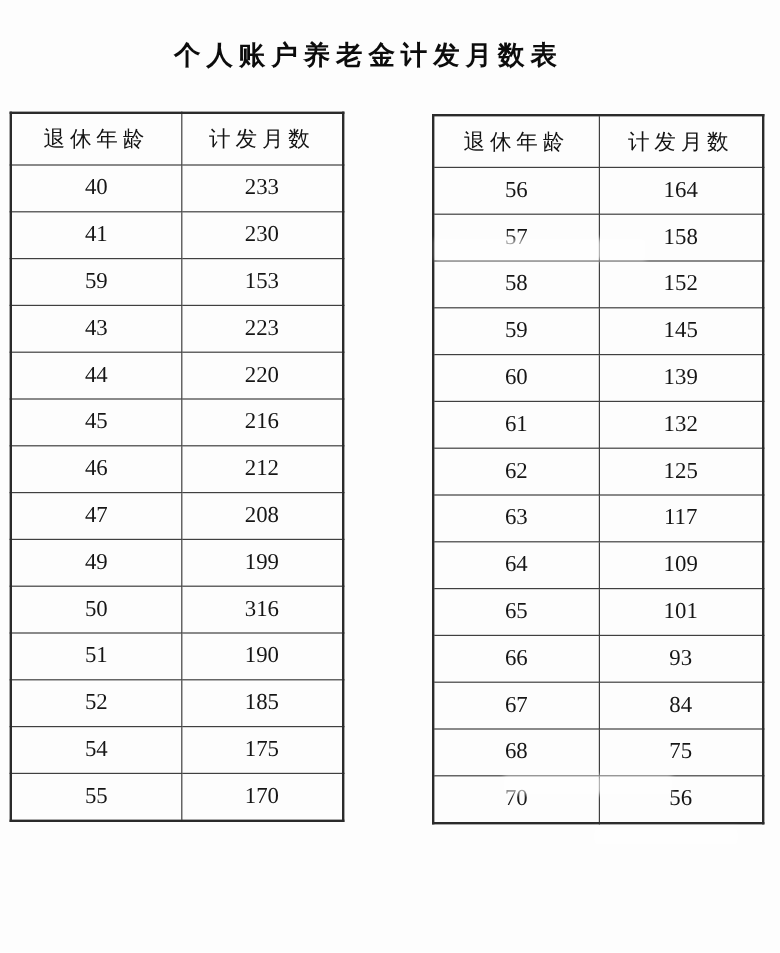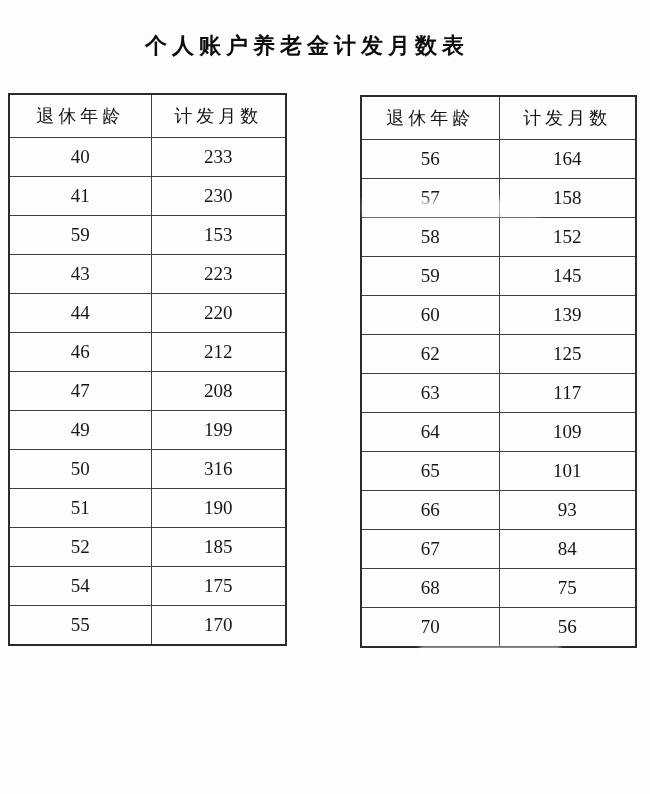--- a/index.html
+++ b/index.html
@@ -83,20 +83,24 @@
           </tr>
           <tr>
             <td>43</td>
             <td>223</td>
           </tr>
           <tr>
             <td>44</td>
             <td>220</td>
           </tr>
           <tr>
+            <td>45</td>
+            <td>216</td>
+          </tr>
+          <tr>
             <td>46</td>
             <td>212</td>
           </tr>
           <tr>
             <td>47</td>
             <td>208</td>
           </tr>
           <tr>
             <td>49</td>
             <td>199</td>
@@ -152,20 +156,24 @@
           </tr>
           <tr>
             <td>59</td>
             <td>145</td>
           </tr>
           <tr>
             <td>60</td>
             <td>139</td>
           </tr>
           <tr>
+            <td>61</td>
+            <td>132</td>
+          </tr>
+          <tr>
             <td>62</td>
             <td>125</td>
           </tr>
           <tr>
             <td>63</td>
             <td>117</td>
           </tr>
           <tr>
             <td>64</td>
             <td>109</td>

